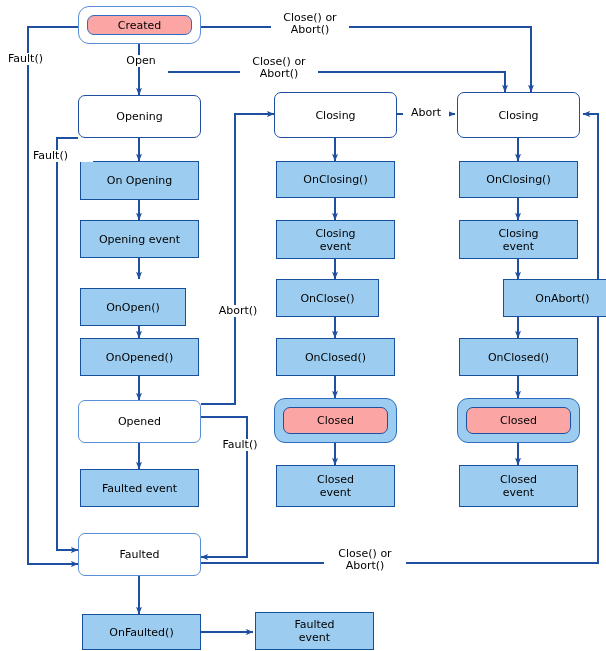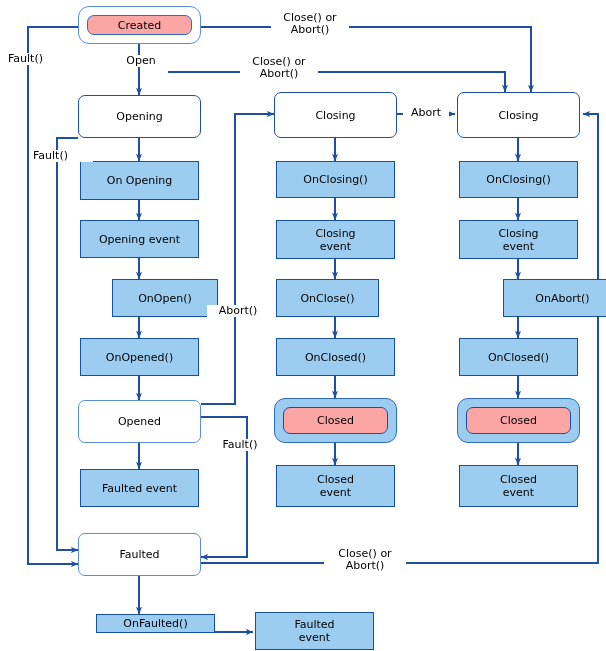--- a/index.html
+++ b/index.html
@@ -150,30 +150,30 @@
   <div class="node ring filled" style="left:457px;top:398px;width:123px;height:45px;">
     <div class="inner">Closed</div>
   </div>
 
   <div class="node act" style="left:80px;top:220px;width:119px;height:38px;">
     <span class="lbl">Opening event</span>
   </div>
   <div class="node act" style="left:80px;top:161px;width:119px;height:39px;">
     <span class="lbl">On Opening</span>
   </div>
-  <div class="node act" style="left:80px;top:279px;width:106px;height:38px;margin-left:32px;">
+  <div class="node act" style="left:80px;top:288px;width:106px;height:38px;">
     <span class="lbl">OnOpen()</span>
   </div>
   <div class="node act" style="left:80px;top:338px;width:119px;height:38px;">
     <span class="lbl">OnOpened()</span>
   </div>
   <div class="node act" style="left:80px;top:469px;width:119px;height:38px;">
     <span class="lbl">Faulted event</span>
   </div>
-  <div class="node act" style="left:96px;top:614px;width:119px;height:19px;align-items:center;">
+  <div class="node act" style="left:82px;top:614px;width:119px;height:36px;align-items:center;">
     <span class="lbl">OnFaulted()</span>
   </div>
   <div class="node act" style="left:255px;top:612px;width:119px;height:38px;">
     <span class="lbl">Faulted
 event</span>
   </div>
 
   <div class="node act" style="left:276px;top:161px;width:119px;height:37px;">
     <span class="lbl">OnClosing()</span>
   </div>

